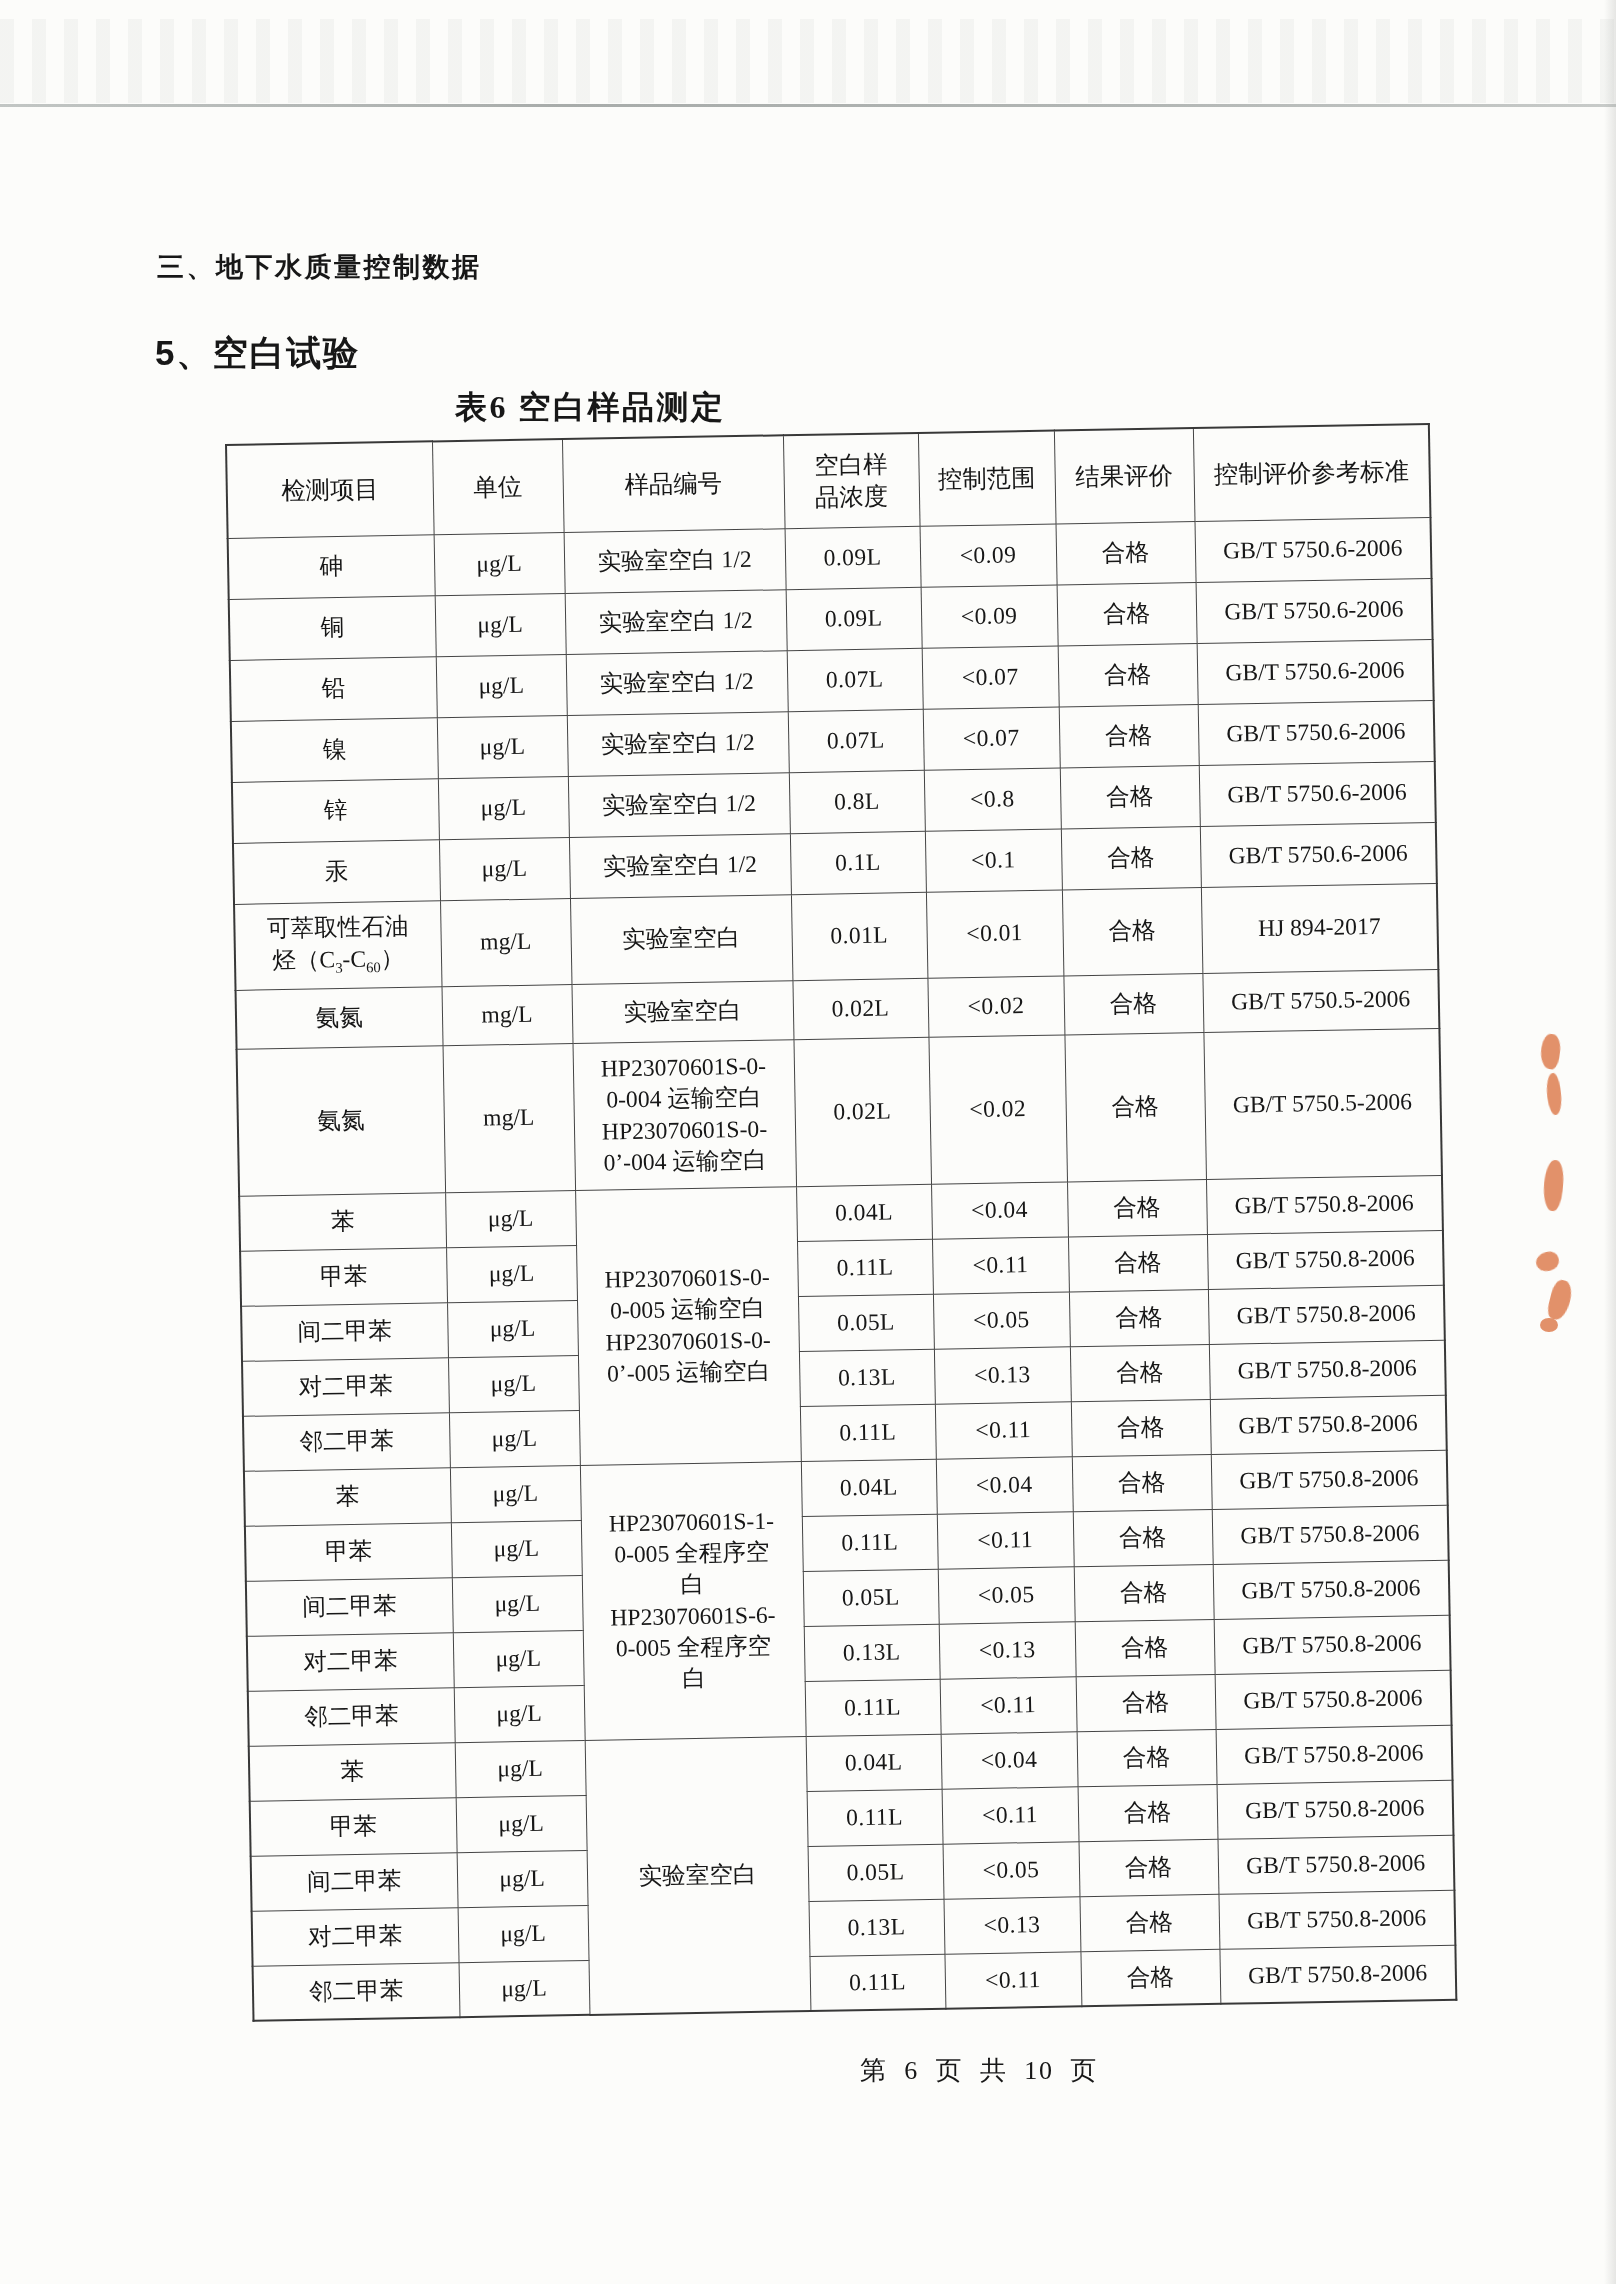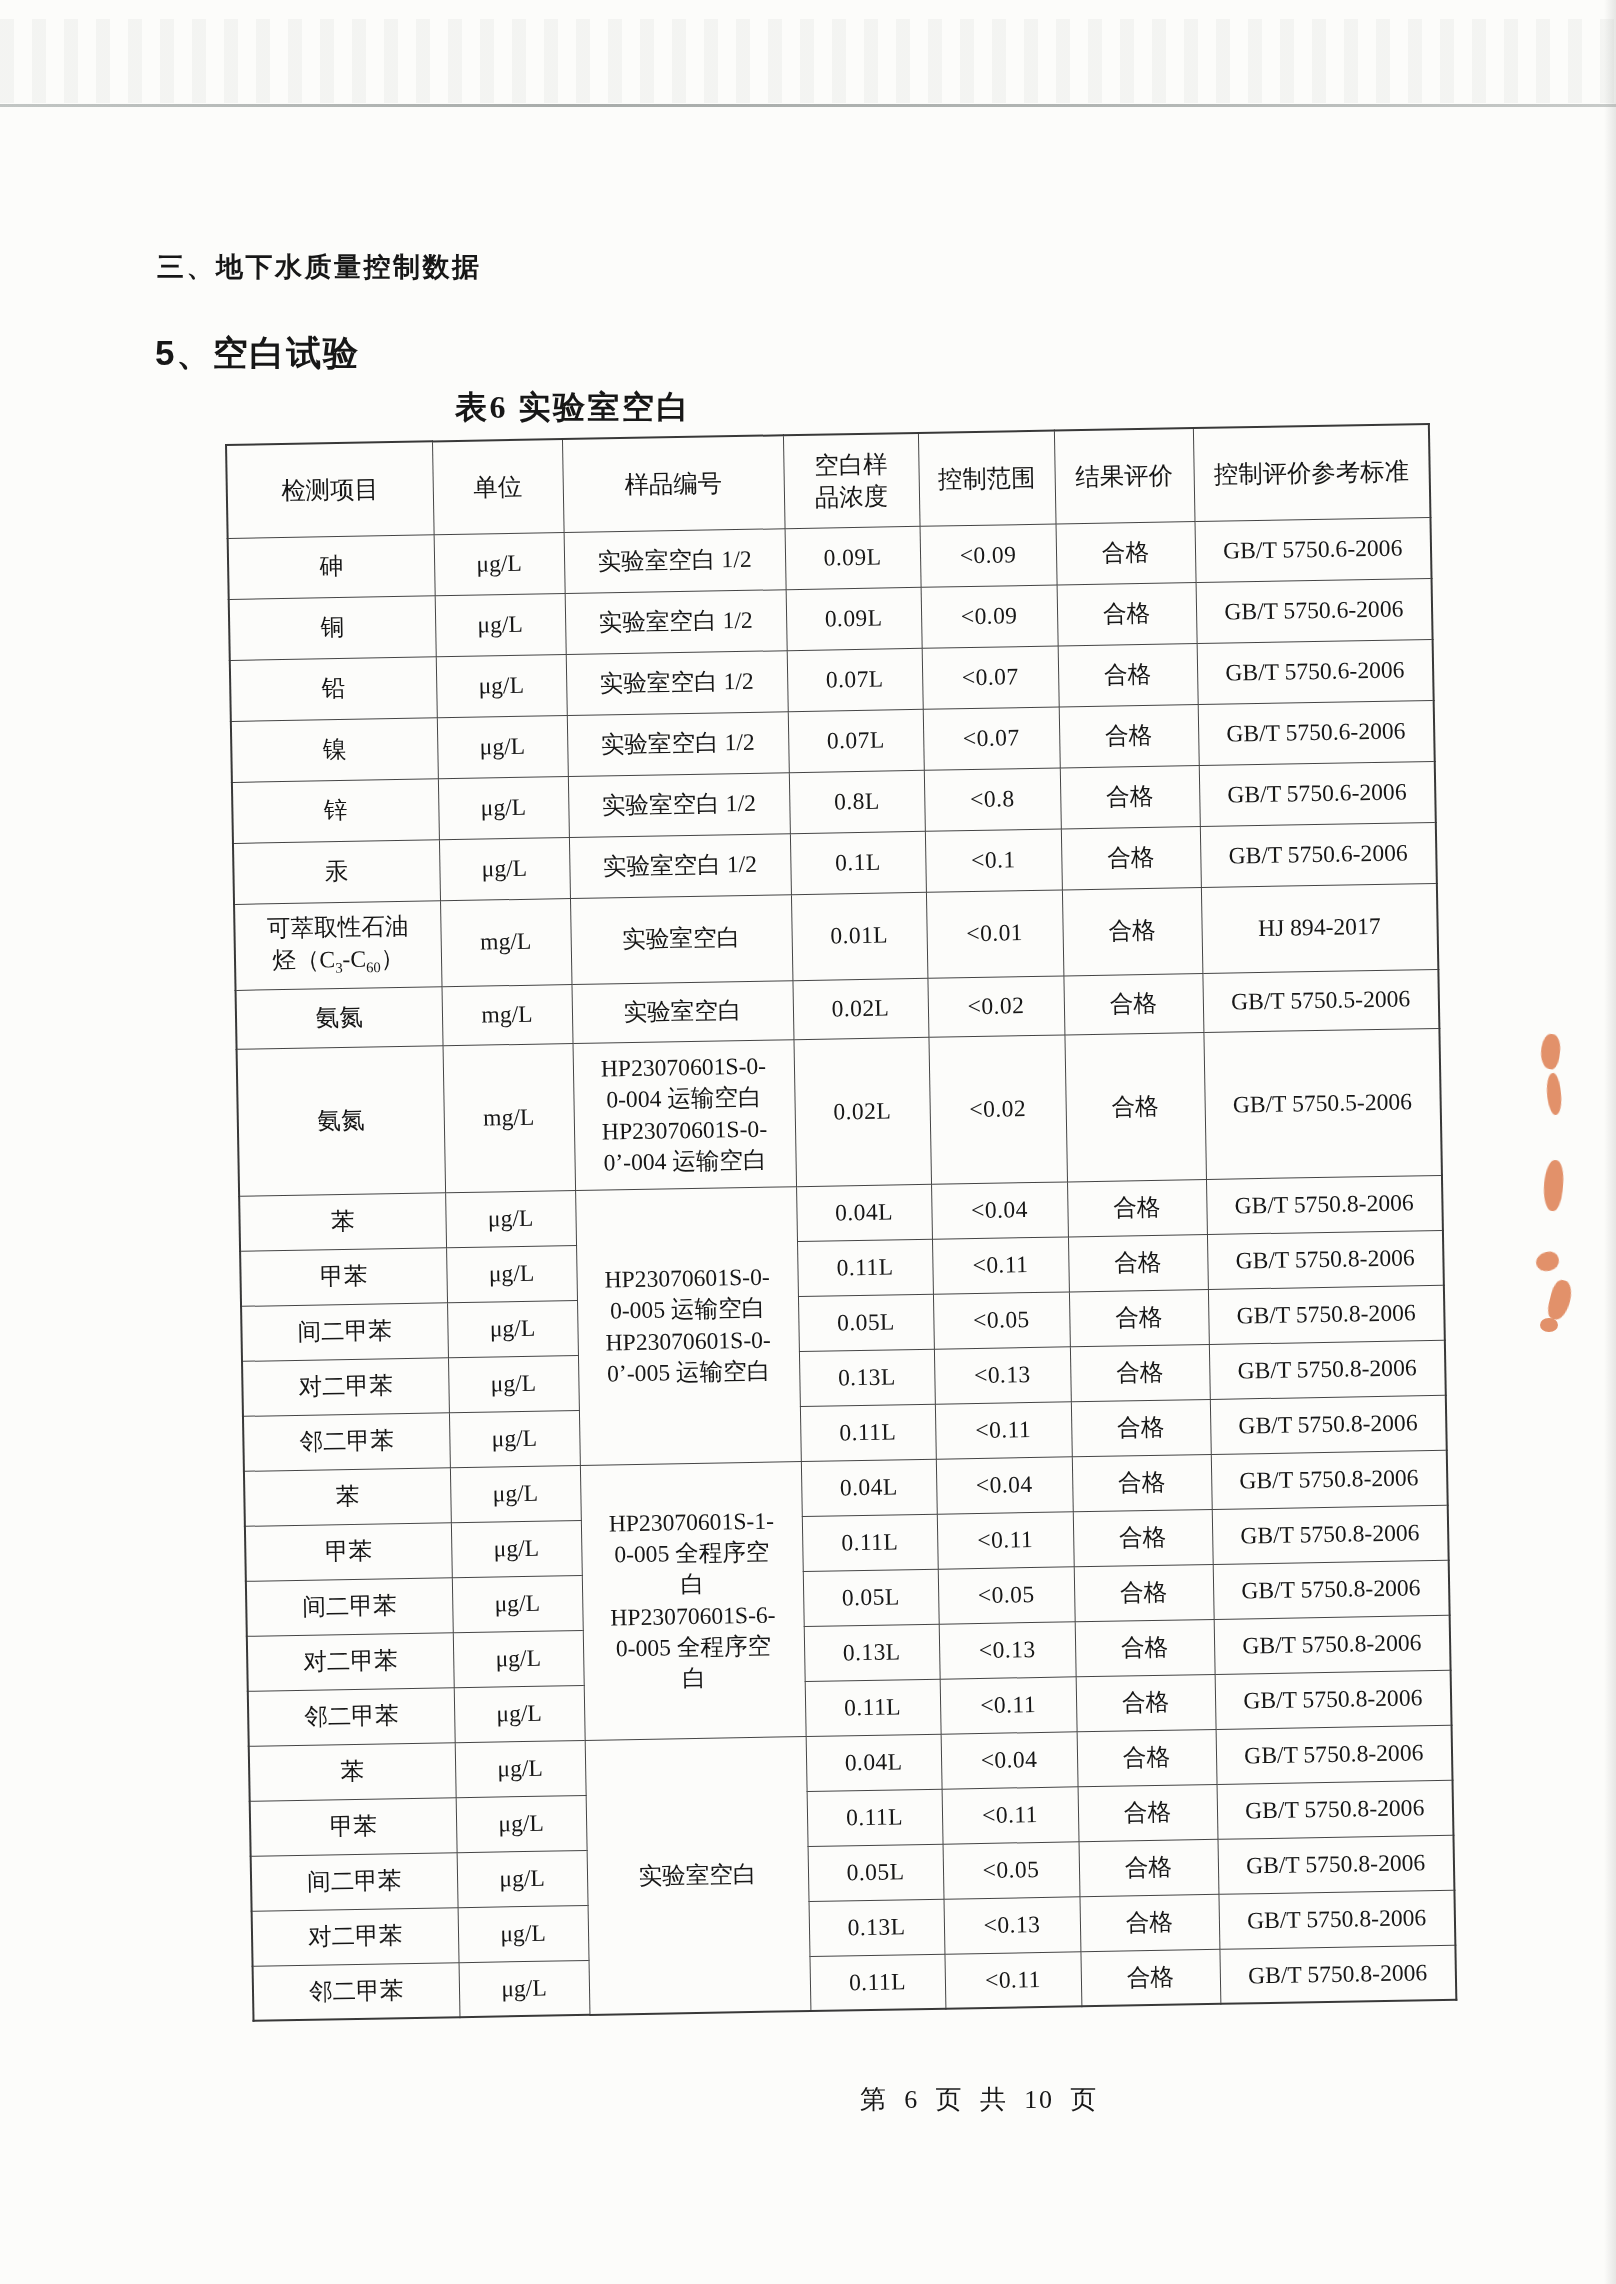--- a/index.html
+++ b/index.html
@@ -53,34 +53,34 @@
   }
   table.qc{border:2.5px solid #383838;}
   table.qc th{font-size:24.4px;}
   td.c-item{font-size:24.4px;}
   td.c-sample{font-size:23.6px;}
   td.c-value,td.c-range{font-size:23.6px;letter-spacing:0.4px;}
   td.c-standard{font-size:23.6px;white-space:nowrap;}
   sub{font-size:.62em;}
   .footer{
     position:absolute;left:860px;top:2053px;
-    font-size:26px;letter-spacing:1.7px;word-spacing:8.4px;white-space:nowrap;margin-top:29px;
+    font-size:26px;letter-spacing:1.7px;word-spacing:8.4px;white-space:nowrap;
   }
   .stamp-frag{position:absolute;filter:blur(0.5px);opacity:.82;}
 </style>
 </head>
 <body>
 
 <div class="scan-band"></div>
 <div class="scan-line"></div>
 <div class="edge-shadow"></div>
 
 <div class="h1">三、地下水质量控制数据</div>
 <div class="h2">5、空白试验</div>
-<div class="caption">表6  实验室空白</div>
+<div class="caption">表6  空白样品测定</div>
 
 <div class="table-wrap">
   <table class="qc">
     <colgroup>
         <col style="width: 206px;">
         <col style="width: 130px;">
         <col style="width: 221px;">
         <col style="width: 135px;">
         <col style="width: 136px;">
         <col style="width: 139px;">

